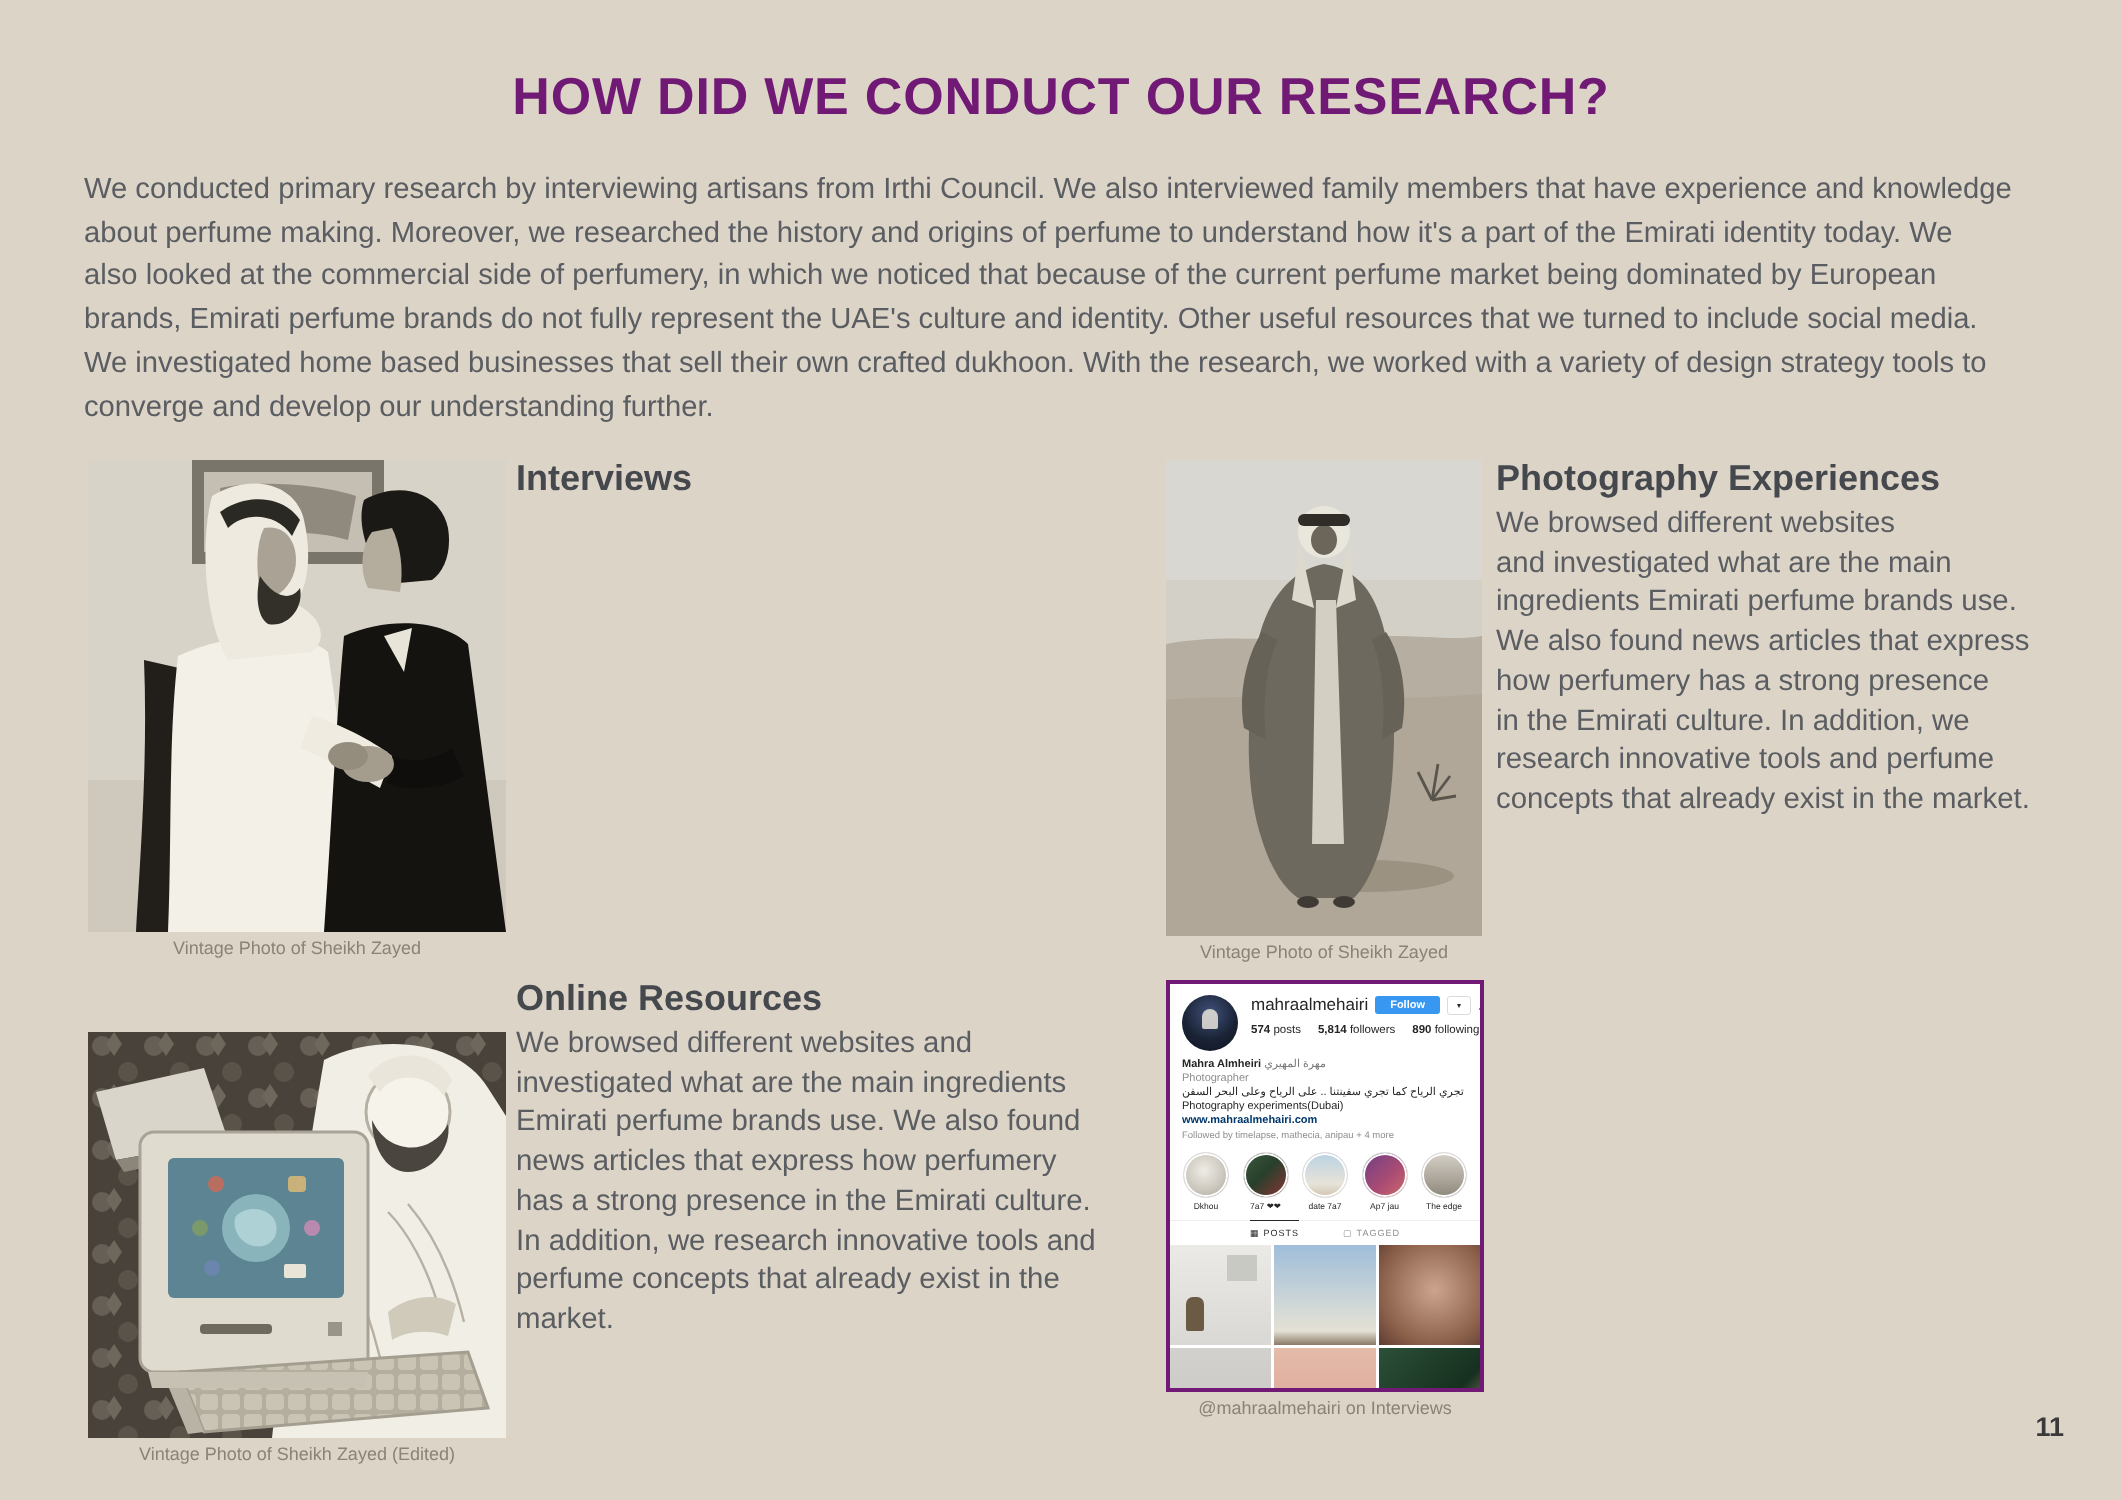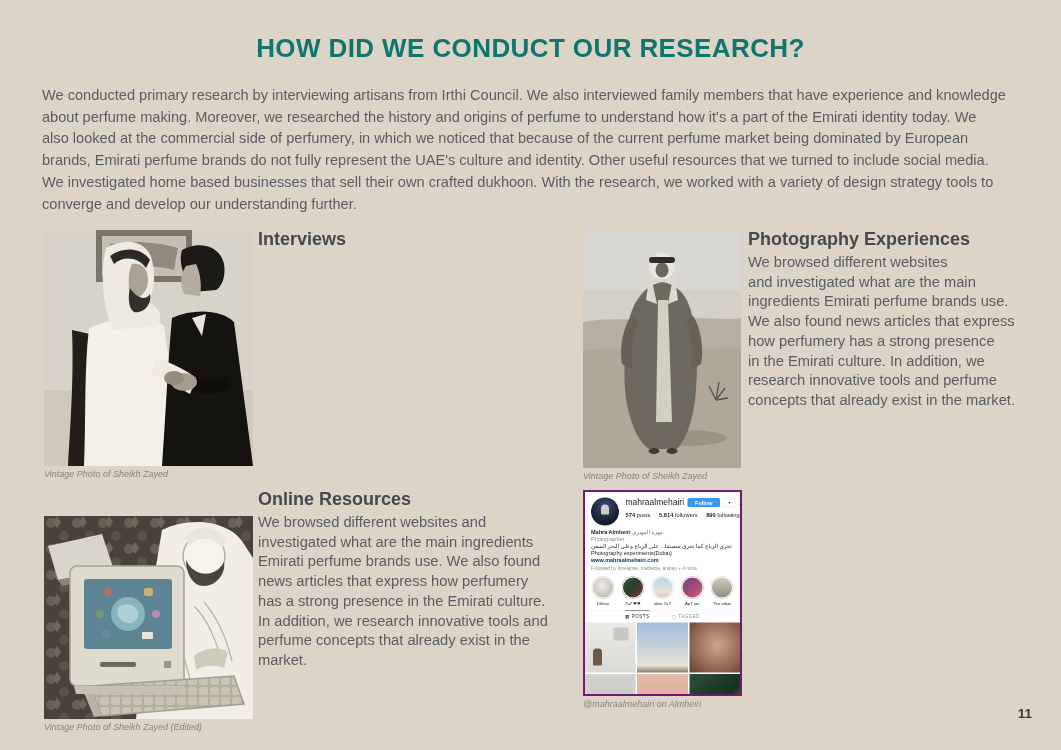--- a/index.html
+++ b/index.html
@@ -4,29 +4,29 @@
 <style>
   html,body { margin:0; padding:0; background:#DDD4C8; }
   .page {
     position:relative; width:1061px; height:750px; margin:0 auto;
     background:#DDD4C8; font-family:"Liberation Sans", sans-serif;
     overflow:hidden;
   }
   .title {
     position:absolute; top:33px; left:0; width:100%; margin:0;
     text-align:center; font-size:26px; font-weight:600; letter-spacing:0.4px;
-    color:#0f766e;
+    color:#701a75;
   }
   .intro {
     position:absolute; left:42px; top:85px; width:990px; margin:0;
     font-size:14.6px; line-height:21.7px; color:#5A5D61; white-space:pre-line;
   }
   .sec { position:absolute; }
   figure { margin:0; }
-  .caption { font-size:9px; font-style:italic; color:#8A8376; margin-top:3px; }
+  .caption { font-size:9px; color:#8A8376; margin-top:3px;text-align:center; }
   .txtblock h2 { font-size:18px; font-weight:700; color:#45494E; margin:0 0 3px 0; }
   .txtblock p  { font-size:14.7px; line-height:19.7px; color:#5A5D61; margin:0; white-space:pre-line; }
   .sec1-fig { left:44px;  top:230px; }
   .sec1-txt { left:258px; top:229px; width:330px; }
   .sec2-fig { left:583px; top:230px; }
   .sec2-txt { left:748px; top:229px; width:305px; }
   .sec3-fig { left:44px;  top:516px; }
   .sec3-txt { left:258px; top:489px; width:330px; }
   .sec4-fig { left:583px; top:490px; }
   .sec4-txt { left:748px; top:489px; width:305px; }
@@ -308,20 +308,20 @@
         <div class="ig-grid">
           <div class="ig-cell g1"></div>
           <div class="ig-cell g2"></div>
           <div class="ig-cell g3"></div>
           <div class="ig-cell g4"></div>
           <div class="ig-cell g5"></div>
           <div class="ig-cell g6"></div>
         </div>
       </div>
     </div>
-    <figcaption class="caption">@mahraalmehairi on Almheiri</figcaption>
+    <figcaption class="caption">@mahraalmehairi on Interviews</figcaption>
   </figure>
   <div class="sec sec4-txt txtblock">
   </div>
 
   <div class="pagenum">11</div>
 
 </div>
 
 </body></html>

